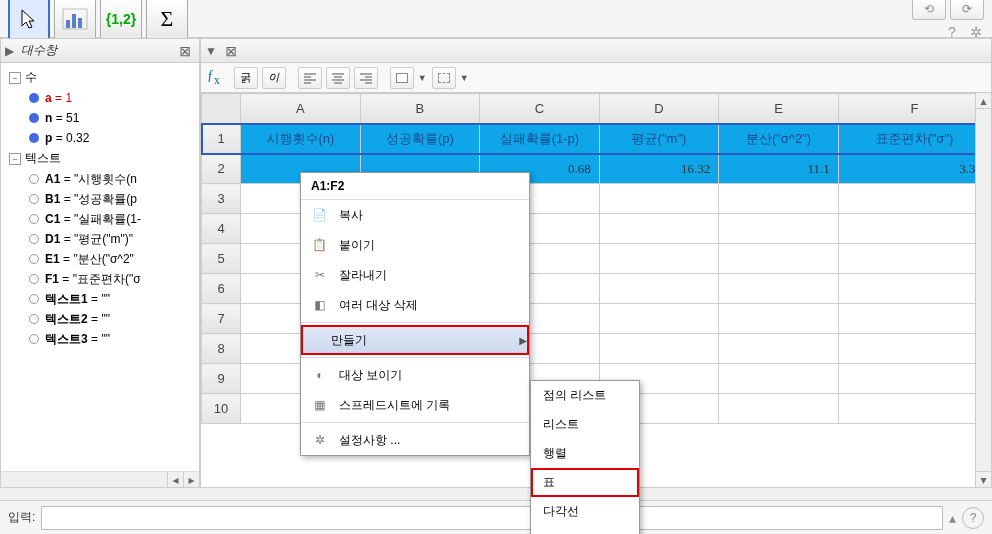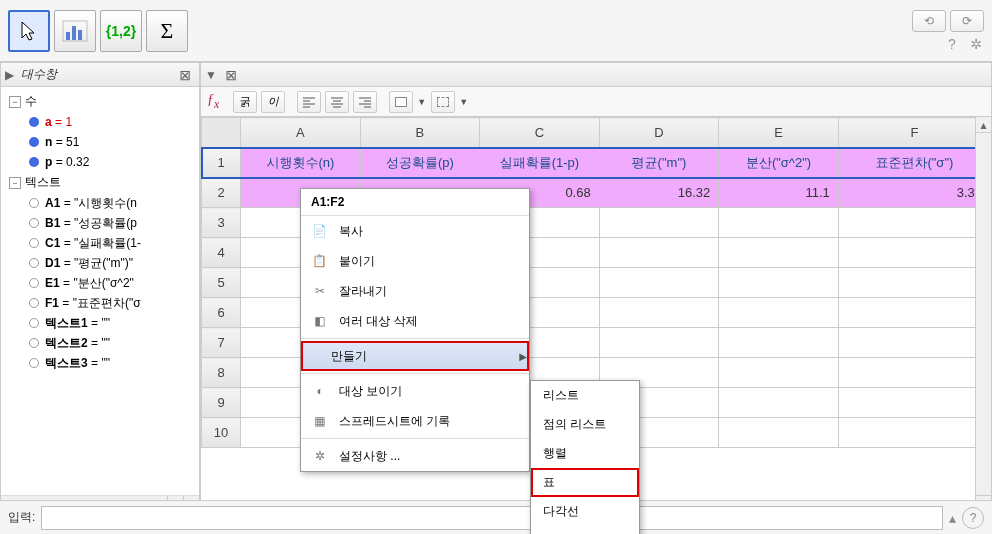--- a/index.html
+++ b/index.html
@@ -1,19 +1,19 @@
 <!DOCTYPE html>
 <html><head>
 <meta charset="utf-8">
 <style>
 * { box-sizing: border-box; margin: 0; padding: 0; }
 body { font-family: Arial, sans-serif; font-size: 12px; background: #f0f0f0; width: 992px; height: 534px; overflow: hidden; }
 
 
-.top-toolbar { height: 62px; background: #f5f5f5; border-bottom: 1px solid #ccc; display: flex; align-items: center; padding: 4px 8px; justify-content: space-between; }
+.top-toolbar { height: 38px; background: #f5f5f5; border-bottom: 1px solid #ccc; display: flex; align-items: center; padding: 4px 8px; justify-content: space-between; }
 .tool-group { display: flex; gap: 4px; }
 .tool-btn { width: 42px; height: 42px; border: 1px solid #aaa; background: linear-gradient(#fff, #e8e8e8); display: flex; align-items: center; justify-content: center; cursor: pointer; border-radius: 2px; }
 .tool-btn.active { border: 2px solid #3a6fd0; background: #e0eaff; }
 .tool-icon { display: block; }
 .right-tools { display: flex; flex-direction: column; gap: 4px; align-items: flex-end; }
 .undo-redo { display: flex; gap: 4px; }
 .small-btn { width: 34px; height: 22px; border: 1px solid #bbb; background: linear-gradient(#fff,#eee); border-radius: 3px; display: flex; align-items: center; justify-content: center; cursor: pointer; color: #888; }
 .mini-icons { display: flex; gap: 8px; }
 .mini-icon { width: 16px; height: 16px; color: #999; cursor: pointer; display: flex; align-items: center; justify-content: center; font-size: 14px; }
 
@@ -37,43 +37,43 @@
 .bullet.empty { background: #fff; border: 1px solid #999; }
 .leaf-text { white-space: nowrap; overflow: hidden; text-overflow: ellipsis; max-width: 156px; }
 .leaf-text .var { font-weight: bold; }
 .leaf-text .red { color: #c00; }
 .algebra-scroll { height: 16px; border-top: 1px solid #ddd; background: #f0f0f0; display: flex; justify-content: flex-end; }
 .scroll-arrow { width: 16px; height: 16px; display: flex; align-items: center; justify-content: center; color: #666; cursor: pointer; border-left: 1px solid #ccc; }
 
 
 .spreadsheet-panel { flex: 1; }
 .formula-bar { height: 30px; border-bottom: 1px solid #ccc; display: flex; align-items: center; gap: 4px; padding: 0 6px; background: #f8f8f8; }
-.fx-label { font-style: italic; font-family: serif; font-size: 14px; color: #be185d; }
+.fx-label { font-family: serif; font-size: 14px; color: #0369a1; }
 .fb-btn { width: 24px; height: 22px; border: 1px solid #ccc; background: linear-gradient(#fff,#eee); display: flex; align-items: center; justify-content: center; cursor: pointer; border-radius: 2px; font-size: 11px; }
 .fb-btn svg { display: block; }
 .fb-dropdown { width: 10px; color: #555; font-size: 9px; cursor: pointer; }
 
 .sheet-body { flex: 1; overflow: auto; position: relative; }
 .sheet-table { border-collapse: collapse; width: 100%; }
 .sheet-table th, .sheet-table td { border: 1px solid #ccc; height: 30px; text-align: center; font-size: 13px; background: #fff; color: #333; }
 .sheet-table th { background: linear-gradient(#f4f4f4,#e4e4e4); font-weight: normal; color: #444; }
 .sheet-table .row-header { width: 36px; background: linear-gradient(#f4f4f4,#e4e4e4); }
 .sheet-table .col-header { width: 110px; }
 .sheet-table td.hdr-cell { color: #1a4a8a; background: #eaf0fa; }
-.sheet-table td.data-cell { text-align: right; padding-right: 8px; }
-.sheet-table tr.sel td { background: #f0abfc; }
+.sheet-table td.data-cell { text-align: right; padding-right: 8px; font-family: Liberation Serif, serif; }
+.sheet-table tr.sel td { background: #0ea5e9; }
 .sheet-table .corner { width: 36px; background: #e8e8e8; }
 .sel-outline { outline: 2px solid #2a5cc0; outline-offset: -1px; }
 .sheet-scroll-v { position: absolute; right: 0; top: 0; bottom: 0; width: 16px; background: #f0f0f0; border-left: 1px solid #ccc; }
 .sheet-scroll-v .arrow { height: 16px; display: flex; align-items: center; justify-content: center; color: #666; cursor: pointer; }
 .sheet-scroll-v .arrow.up { border-bottom: 1px solid #ccc; }
 .sheet-scroll-v .arrow.down { position: absolute; bottom: 0; width: 100%; border-top: 1px solid #ccc; }
 
 
-.context-menu { position: absolute; left: 300px; top: 188px; width: 230px; background: #fff; border: 1px solid #999; box-shadow: 2px 2px 6px rgba(0,0,0,0.3); z-index: 100; }
+.context-menu { position: absolute; left: 300px; top: 172px; width: 230px; background: #fff; border: 1px solid #999; box-shadow: 2px 2px 6px rgba(0,0,0,0.3); z-index: 100; }
 .context-header { padding: 6px 10px; font-weight: bold; border-bottom: 1px solid #ddd; }
 .context-item { display: flex; align-items: center; gap: 10px; padding: 6px 10px; cursor: pointer; }
 .context-item.highlighted { background: linear-gradient(#dfe8f7,#cdd9ef); border: 2px solid #d00; border-left-width: 2px; border-right-width: 2px; padding: 4px 0; }
 .context-item .arrow-right { margin-left: auto; color: #555; font-size: 10px; }
 .context-icon { width: 18px; height: 18px; display: flex; align-items: center; justify-content: center; color: #777; }
 .context-sep { height: 1px; background: #ddd; margin: 2px 0; }
 
 .sub-menu { position: absolute; left: 530px; top: 380px; width: 110px; background: #fff; border: 1px solid #999; box-shadow: 2px 2px 6px rgba(0,0,0,0.3); z-index: 101; }
 .sub-item { padding: 6px 12px; cursor: pointer; }
 .sub-item.highlighted { border: 2px solid #d00; padding: 4px 10px; }
@@ -396,22 +396,22 @@
       <span>스프레드시트에 기록</span>
     </div>
   <div class="context-sep"></div>
   <div class="context-item">
       <span class="context-icon">✲</span>
       <span>설정사항 ...</span>
     </div>
 </div>
 
 <div class="sub-menu">
+  <div class="sub-item">점의 리스트</div>
   <div class="sub-item">리스트</div>
-  <div class="sub-item">점의 리스트</div>
   <div class="sub-item">행렬</div>
   <div class="sub-item highlighted">표</div>
   <div class="sub-item">다각선</div>
   <div class="sub-item disabled">연산표</div>
 </div>
 
 <div class="input-bar">
   <span class="input-label">입력:</span>
   <input class="input-field" type="text" style="">
   <span style="color:#888;font-size:14px;cursor:pointer">▴</span>

